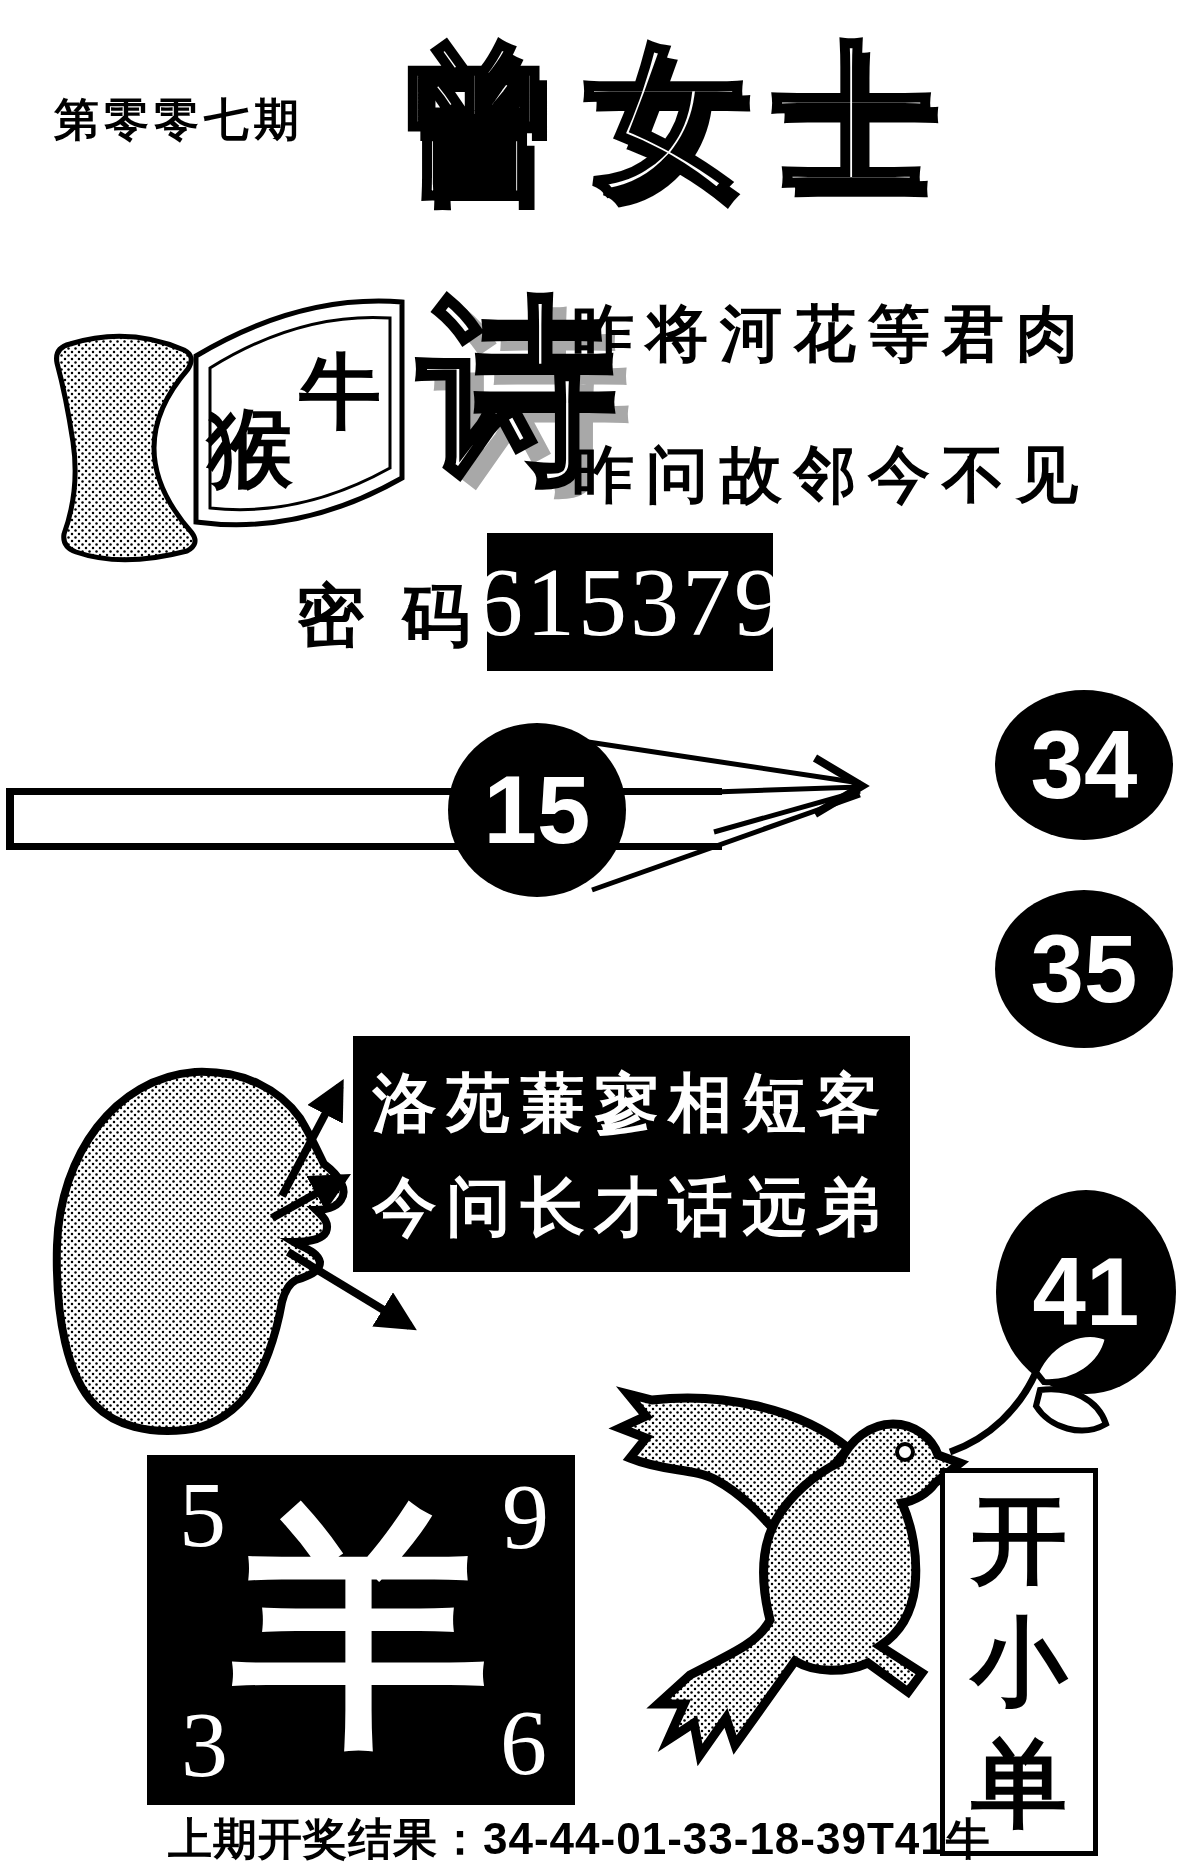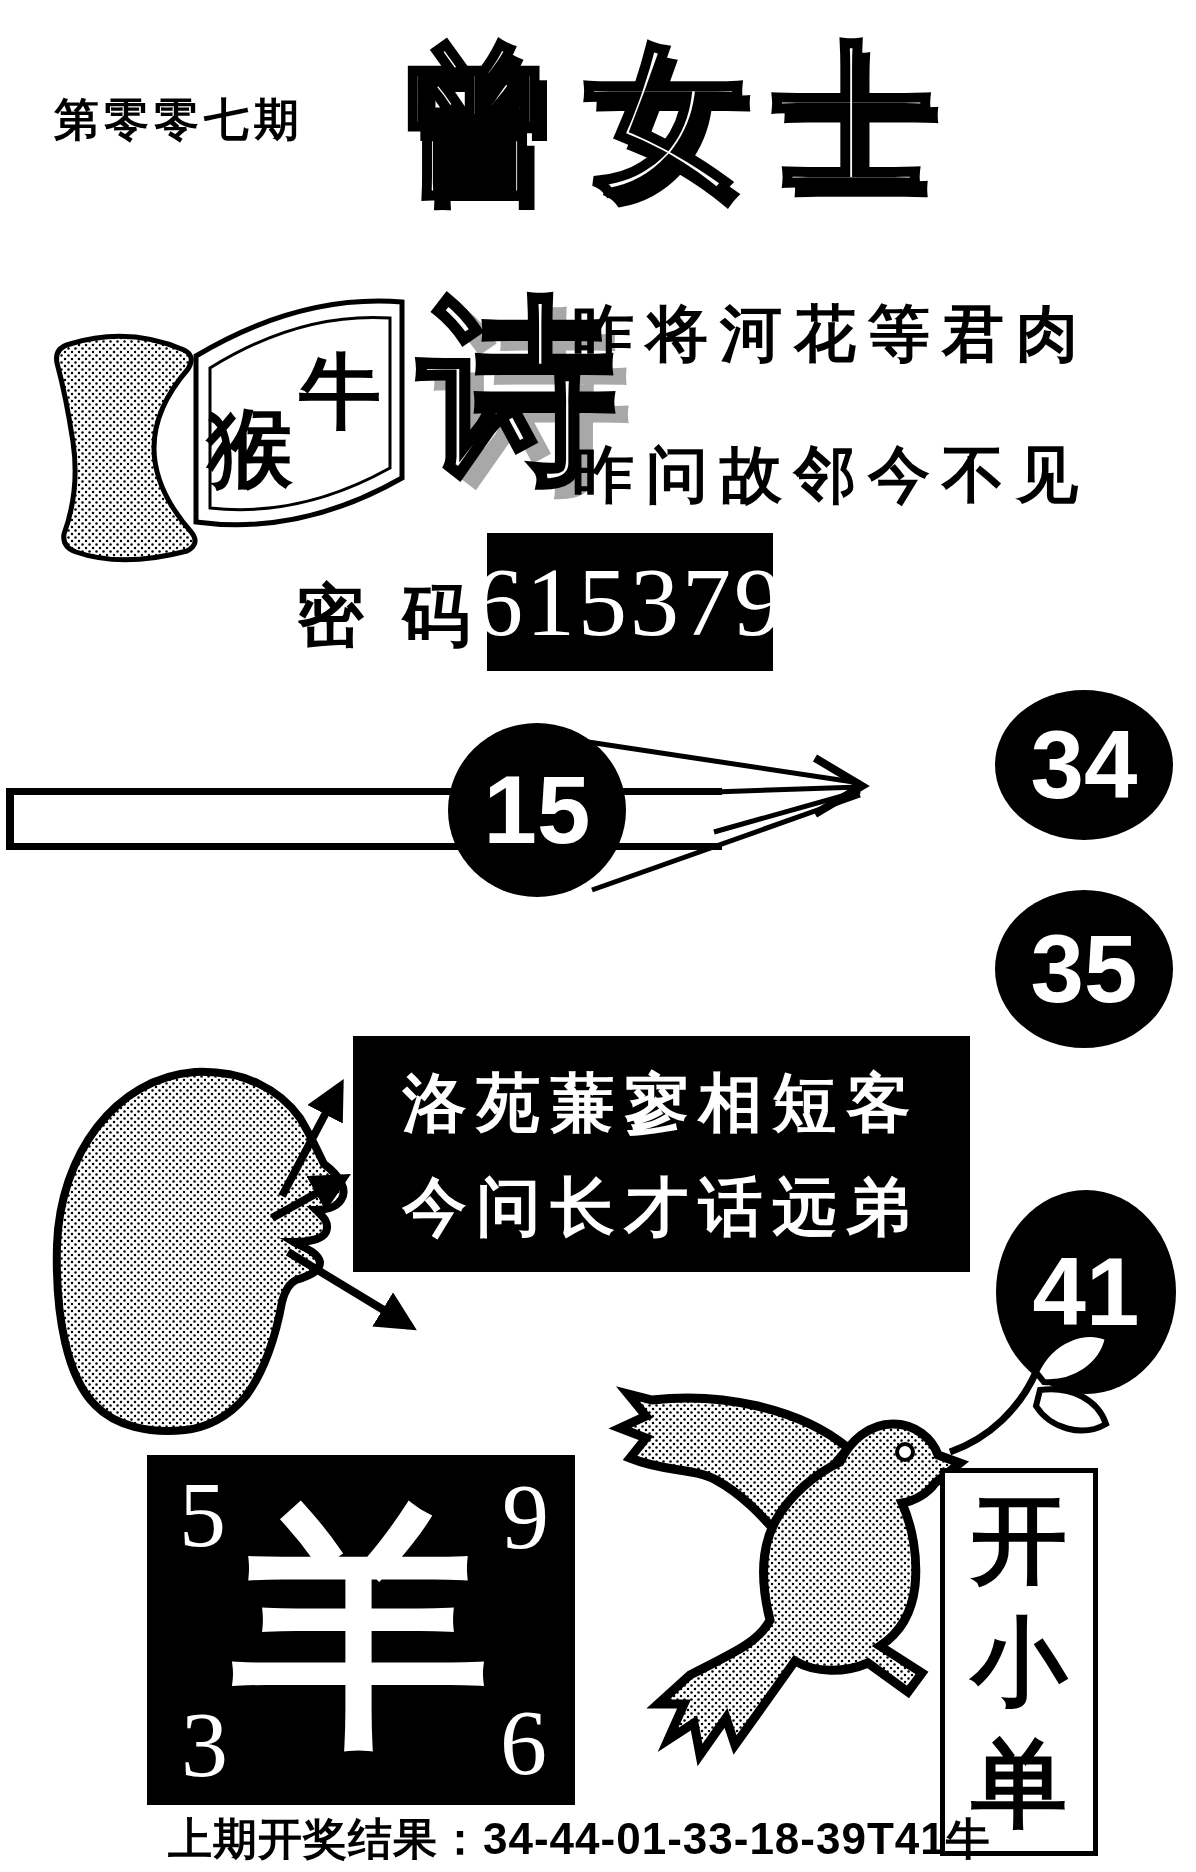--- a/index.html
+++ b/index.html
@@ -35,21 +35,21 @@
   .bubble{background:#000;border-radius:50%;color:#fff;display:flex;align-items:center;
           justify-content:center;font-weight:bold;font-size:96px;font-family:"Liberation Sans",sans-serif;}
   .c16{left:43px;top:723px;width:178px;height:174px;}
   .c18{left:243px;top:723px;width:178px;height:174px;}
   .c15{left:448px;top:723px;width:178px;height:174px;}
   .c34{left:995px;top:690px;width:178px;height:150px;}
   .c35{left:995px;top:890px;width:178px;height:158px;}
   .c41{left:996px;top:1190px;width:180px;height:204px;}
 
   
-  .speech{left:353px;top:1036px;width:617px;height:236px;background:#000;color:#fff;}
+  .speech{left:353px;top:1036px;width:557px;height:236px;background:#000;color:#fff;}
   .speechline{position:absolute;left:0;width:100%;text-align:center;font-size:64px;
               font-weight:bold;letter-spacing:10px;white-space:nowrap;
               font-family:"DejaVu Serif","Liberation Serif",serif;}
   .sp1{top:24px;}
   .sp2{top:128px;}
 
   
   .cornerbox{left:147px;top:1455px;width:428px;height:350px;background:#000;color:#fff;}
   .cnum{position:absolute;font-size:94px;font-family:"Liberation Serif",serif;line-height:1;}
   .n5{left:32px;top:12px;}

